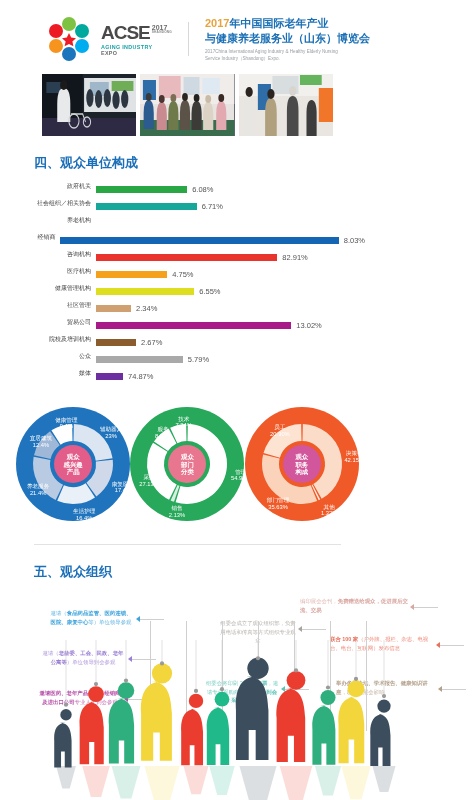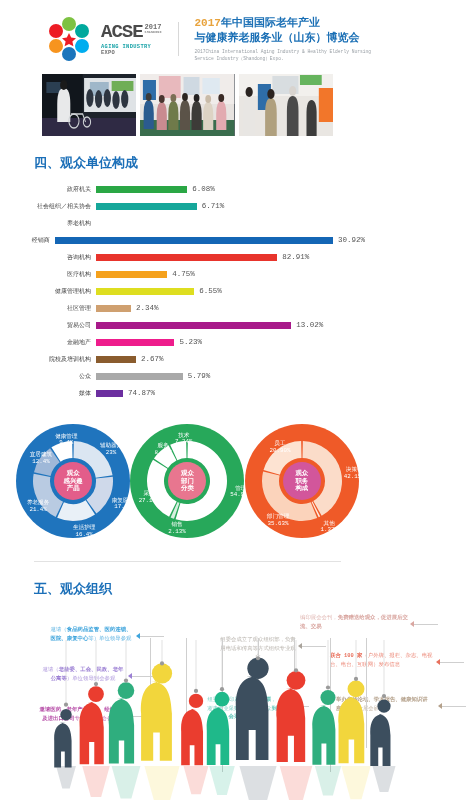--- a/index.html
+++ b/index.html
@@ -2,21 +2,21 @@
 <html><head>
 <meta charset="utf-8">
 <style>
   * { box-sizing: border-box; margin:0; padding:0; }
   body {
     width:472px; height:800px;
     background:#ffffff;
     font-family:"Liberation Sans", sans-serif;
     overflow:hidden; position:relative;
   }
-  .page { width:375px; height:800px; position:relative;font-family:Liberation Mono, monospace; }
+  .page { width:375px; height:800px; position:relative; }
 
   
   .header { display:flex; align-items:center; padding:16px 0 8px 46px; gap:9px; }
   .logo-mark { width:46px; height:46px; position:relative; flex:none; }
   .logo-text { display:flex; flex-direction:column; justify-content:center; }
   .acse { font-size:19px; font-weight:bold; letter-spacing:-1px; color:#4a4a4a; line-height:1; }
   .acse-row { display:flex; align-items:flex-start; gap:2px; }
   .acse-yr { font-size:7px; color:#6d6d6d; font-weight:bold; line-height:1; padding-top:1px;}
   .acse-yr small { display:block; font-size:3.2px; letter-spacing:.2px; color:#8a8a8a; }
   .acse-sub { font-size:5.4px; color:#19a3a8; letter-spacing:.35px; font-weight:bold; margin-top:2px; }
@@ -29,21 +29,21 @@
 
   
   .photos { display:flex; gap:4px; padding:4px 42px 0 42px; }
   .photo { flex:1; height:62px; position:relative; overflow:hidden; background:#26303c; }
 
   
   .sec-title { font-size:13px; font-weight:bold; color:#1b6fb8; padding:18px 0 10px 34px; }
 
   
   .bars { padding:0 10px 0 0; }
-  .bar-row { display:flex; align-items:center; height:14px; margin-bottom:3px; }
+  .bar-row { display:flex; height:14px; margin-bottom:3px; }
   .bar-label { width:96px; text-align:right; font-size:6px; color:#3f3f3f; padding-right:5px; }
   .bar-track { flex:1; display:flex; align-items:center; }
   .bar-fill { height:7px; }
   .bar-val { font-size:7.5px; color:#555; margin-left:5px; white-space:nowrap; }
 
   
   .donuts { display:flex; justify-content:space-around; padding:18px 16px 8px 16px; }
   .donut-wrap { position:relative; width:128px; height:120px; }
   .donut-bg { position:absolute; left:50%; top:50%; transform:translate(-50%,-50%);
      width:114px; height:114px; border-radius:50%; }
@@ -206,21 +206,21 @@
           <div class="bar-val">6.71%</div>
         </div>
       </div>
       <div class="bar-row">
         <div class="bar-label">养老机构</div>
       </div>
       <div class="bar-row">
         <div class="bar-label">经销商</div>
         <div class="bar-track">
           <div class="bar-fill" style="width: 278.25px; background: rgb(20, 102, 181);"></div>
-          <div class="bar-val">30.92%</div>
+          <div class="bar-val">8.03%</div>
         </div>
       </div>
       <div class="bar-row">
         <div class="bar-label">咨询机构</div>
         <div class="bar-track">
           <div class="bar-fill" style="width: 181.35px; background: rgb(232, 52, 44);"></div>
           <div class="bar-val">82.91%</div>
         </div>
       </div>
       <div class="bar-row">
@@ -242,27 +242,20 @@
         <div class="bar-track">
           <div class="bar-fill" style="width: 35.1px; background: rgb(207, 160, 112);"></div>
           <div class="bar-val">2.34%</div>
         </div>
       </div>
       <div class="bar-row">
         <div class="bar-label">贸易公司</div>
         <div class="bar-track">
           <div class="bar-fill" style="width: 195.3px; background: rgb(168, 25, 138);"></div>
           <div class="bar-val">13.02%</div>
-        </div>
-      </div>
-      <div class="bar-row">
-        <div class="bar-label">金融地产</div>
-        <div class="bar-track">
-          <div class="bar-fill" style="width: 78.45px; background: rgb(238, 29, 140);"></div>
-          <div class="bar-val">5.23%</div>
         </div>
       </div>
       <div class="bar-row">
         <div class="bar-label">院校及培训机构</div>
         <div class="bar-track">
           <div class="bar-fill" style="width: 40.05px; background: rgb(138, 92, 46);"></div>
           <div class="bar-val">2.67%</div>
         </div>
       </div>
       <div class="bar-row">

